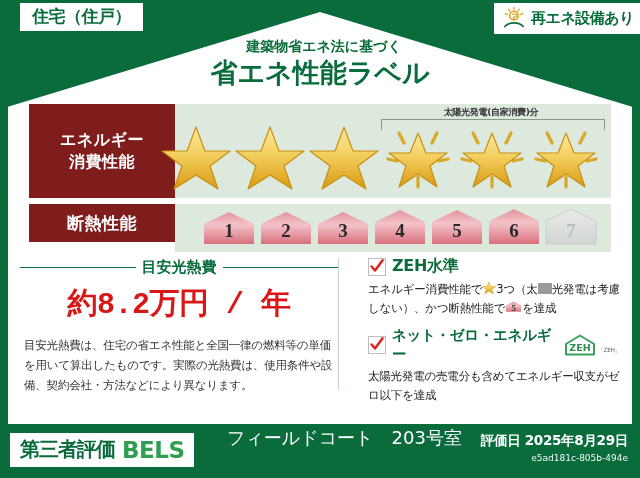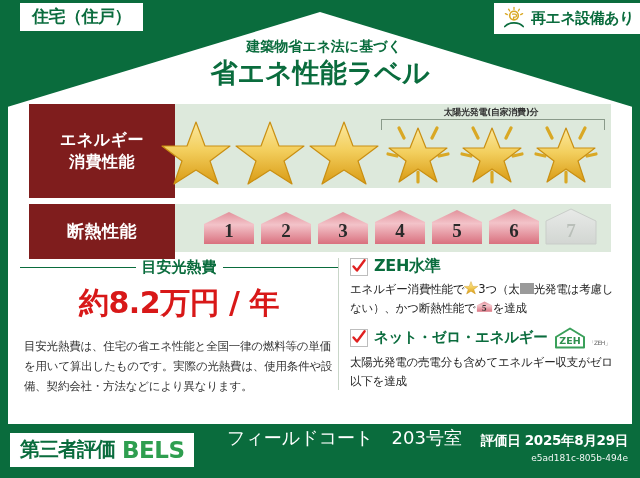--- a/index.html
+++ b/index.html
@@ -73,22 +73,22 @@
   .perf-label{
     background:#7f1d1d;color:#ffffff;
     width:146px;flex:0 0 146px;
     display:flex;flex-direction:column;align-items:center;justify-content:center;
     font-size:16px;font-weight:bold;letter-spacing:0.5px;line-height:1.35;
   }
   .perf-val{
     background:#dde9dc;flex:1 1 auto;position:relative;
   }
   .row-energy .perf-label{height:94px;}
-  .row-energy .perf-val{height:84px;}
-  .row-insul .perf-label{height:55px;font-size:17px;}
+  .row-energy .perf-val{height:94px;}
+  .row-insul .perf-label{height:38px;font-size:17px;}
   .row-insul .perf-val{height:48px;}
 
   
   .solar-note{
     position:absolute;right:4px;top:2px;width:232px;text-align:center;
     font-size:9px;font-weight:bold;color:#333333;letter-spacing:-0.3px;
     z-index:2;
   }
   .solar-bracket{
     position:absolute;right:6px;top:15px;width:222px;height:10px;
@@ -117,22 +117,22 @@
     text-align:center;font-size:19px;font-weight:bold;color:#2a2a2a;
     font-family:"Liberation Serif",serif;
   }
   .hcell.off span{color:#b9bfb9;}
 
   
   .lower{
     position:absolute;left:20px;top:256px;width:600px;height:160px;z-index:5;
     display:flex;
   }
-  .lcol{width:318px;flex:0 0 318px;position:relative;}
-  .rcol{flex:1 1 auto;position:relative;padding-left:12px;
+  .lcol{width:318px;flex:0 0 318px;position:relative;font-family:Liberation Mono, monospace;}
+  .rcol{flex:1 1 auto;position:relative;padding-left:30px;
         border-left:none;}
   .rcol:before{
     content:"";position:absolute;left:0;top:2px;bottom:26px;width:1px;
     background:#c9d6c9;
   }
 
   .cost-head{
     display:flex;align-items:center;justify-content:center;gap:6px;
     margin-top:2px;
   }

